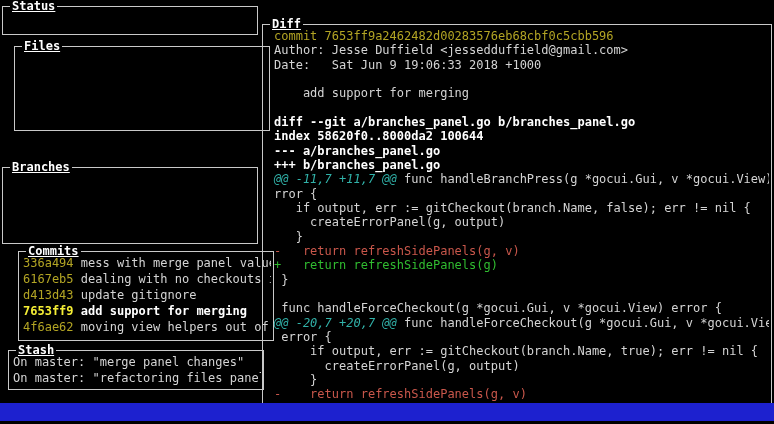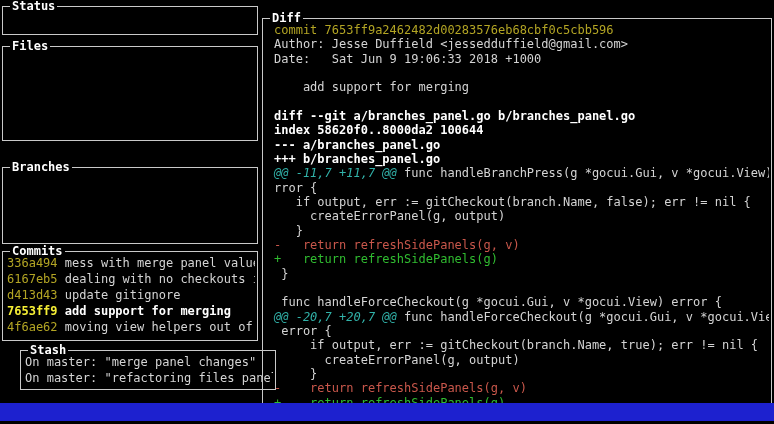--- a/index.html
+++ b/index.html
@@ -22,20 +22,21 @@
   .panel-title {
     position: absolute;
     top: -8px;
     left: 7px;
     padding: 0 2px;
     background: #000;
     color: var(--bright-text, #fff);
     font-weight: bold;
     line-height: 14px;
     white-space: pre;
+    text-decoration: underline;
   }
   .panel-body {
     position: absolute;
     left: 4px; right: 2px; top: 3px; bottom: 1px;
     overflow: hidden;
     white-space: pre;
   }
   .row { line-height: 16px; white-space: pre; }
   .diff-body .row { line-height: 14.33px; margin-left: 7px; }
   .green  { color: var(--green,  #30bc30); }
@@ -62,40 +63,40 @@
 
 <div id="terminal" style="--bg: #000000; --border: #c9c9c9; --text: #d4d4d4; --bright-text: #ffffff; --green: #30bc30; --yellow: #b3a524; --bright-yellow: #f5ee35; --red: #c9574b; --cyan: #31b2a9; --statusbar-bg: #1d21cf; --statusbar-text: #d8d8d8;">
 
   <div class="panel" style="left:2px; top:6px; width:256px; height:29px;">
     <span class="panel-title">Status</span>
     <div class="panel-body" style="top:2px;">
       
     </div>
   </div>
 
-  <div class="panel" style="left:2px; top:46px; width:256px; height:95px;padding-left:7px;">
+  <div class="panel" style="left:14px; top:46px; width:256px; height:85px;padding-left:7px;">
     <span class="panel-title">Files</span>
     <div class="panel-body"></div>
   </div>
 
   <div class="panel" style="left:2px; top:167px; width:256px; height:77px;text-align:right;">
     <span class="panel-title">Branches</span>
   </div>
 
-  <div class="panel" style="left:2px; top:251px; width:256px; height:90px;">
+  <div class="panel" style="left:18px; top:251px; width:256px; height:90px;">
     <span class="panel-title">Commits</span>
     <div class="panel-body" id="commits-list"><div class="row"><span class="yellow">336a494 </span><span class="white">mess with merge panel value</span></div><div class="row"><span class="yellow">6167eb5 </span><span class="white">dealing with no checkouts i</span></div><div class="row"><span class="yellow">d413d43 </span><span class="white">update gitignore</span></div><div class="row bold"><span class="byellow bold">7653ff9 </span><span class="bright bold">add support for merging</span></div><div class="row"><span class="yellow">4f6ae62 </span><span class="white">moving view helpers out of</span></div></div>
   </div>
 
-  <div class="panel" style="left:20px; top:350px; width:256px; height:40px;">
+  <div class="panel" style="left:8px; top:350px; width:256px; height:40px;">
     <span class="panel-title">Stash</span>
     <div class="panel-body" id="stash-list"><div class="row white">On master: "merge panel changes"</div><div class="row white">On master: "refactoring files panel</div></div>
   </div>
 
-  <div class="panel" style="left:262px; top:18px; width:510px; height:389px;">
+  <div class="panel" style="left:262px; top:24px; width:510px; height:389px;">
     <span class="panel-title">Diff</span>
     <div class="panel-body diff-body" id="diff-lines" style="top:4px;"><div class="row yellow">commit 7653ff9a2462482d00283576eb68cbf0c5cbb596</div><div class="row white">Author: Jesse Duffield &lt;jessedduffield@gmail.com&gt;</div><div class="row white">Date:   Sat Jun 9 19:06:33 2018 +1000</div><div class="row white">&nbsp;</div><div class="row white">    add support for merging</div><div class="row white">&nbsp;</div><div class="row bright bold">diff --git a/branches_panel.go b/branches_panel.go</div><div class="row bright bold">index 58620f0..8000da2 100644</div><div class="row bright bold">--- a/branches_panel.go</div><div class="row bright bold">+++ b/branches_panel.go</div><div class="row"><span class="cyan">@@ -11,7 +11,7 @@</span><span class="white"> func handleBranchPress(g *gocui.Gui, v *gocui.View) e</span></div><div class="row white">rror {</div><div class="row white">   if output, err := gitCheckout(branch.Name, false); err != nil {</div><div class="row white">     createErrorPanel(g, output)</div><div class="row white">   }</div><div class="row red">-   return refreshSidePanels(g, v)</div><div class="row green">+   return refreshSidePanels(g)</div><div class="row white"> }</div><div class="row white">&nbsp;</div><div class="row white"> func handleForceCheckout(g *gocui.Gui, v *gocui.View) error {</div><div class="row"><span class="cyan">@@ -20,7 +20,7 @@</span><span class="white"> func handleForceCheckout(g *gocui.Gui, v *gocui.View)</span></div><div class="row white"> error {</div><div class="row white">     if output, err := gitCheckout(branch.Name, true); err != nil {</div><div class="row white">       createErrorPanel(g, output)</div><div class="row white">     }</div><div class="row red">-    return refreshSidePanels(g, v)</div><div class="row green">+    return refreshSidePanels(g)</div></div>
   </div>
 
   <div id="status-bar">
     <span>g: reset to this commit, r: rename, s: squash down</span>
   </div>
 
 </div>
 

